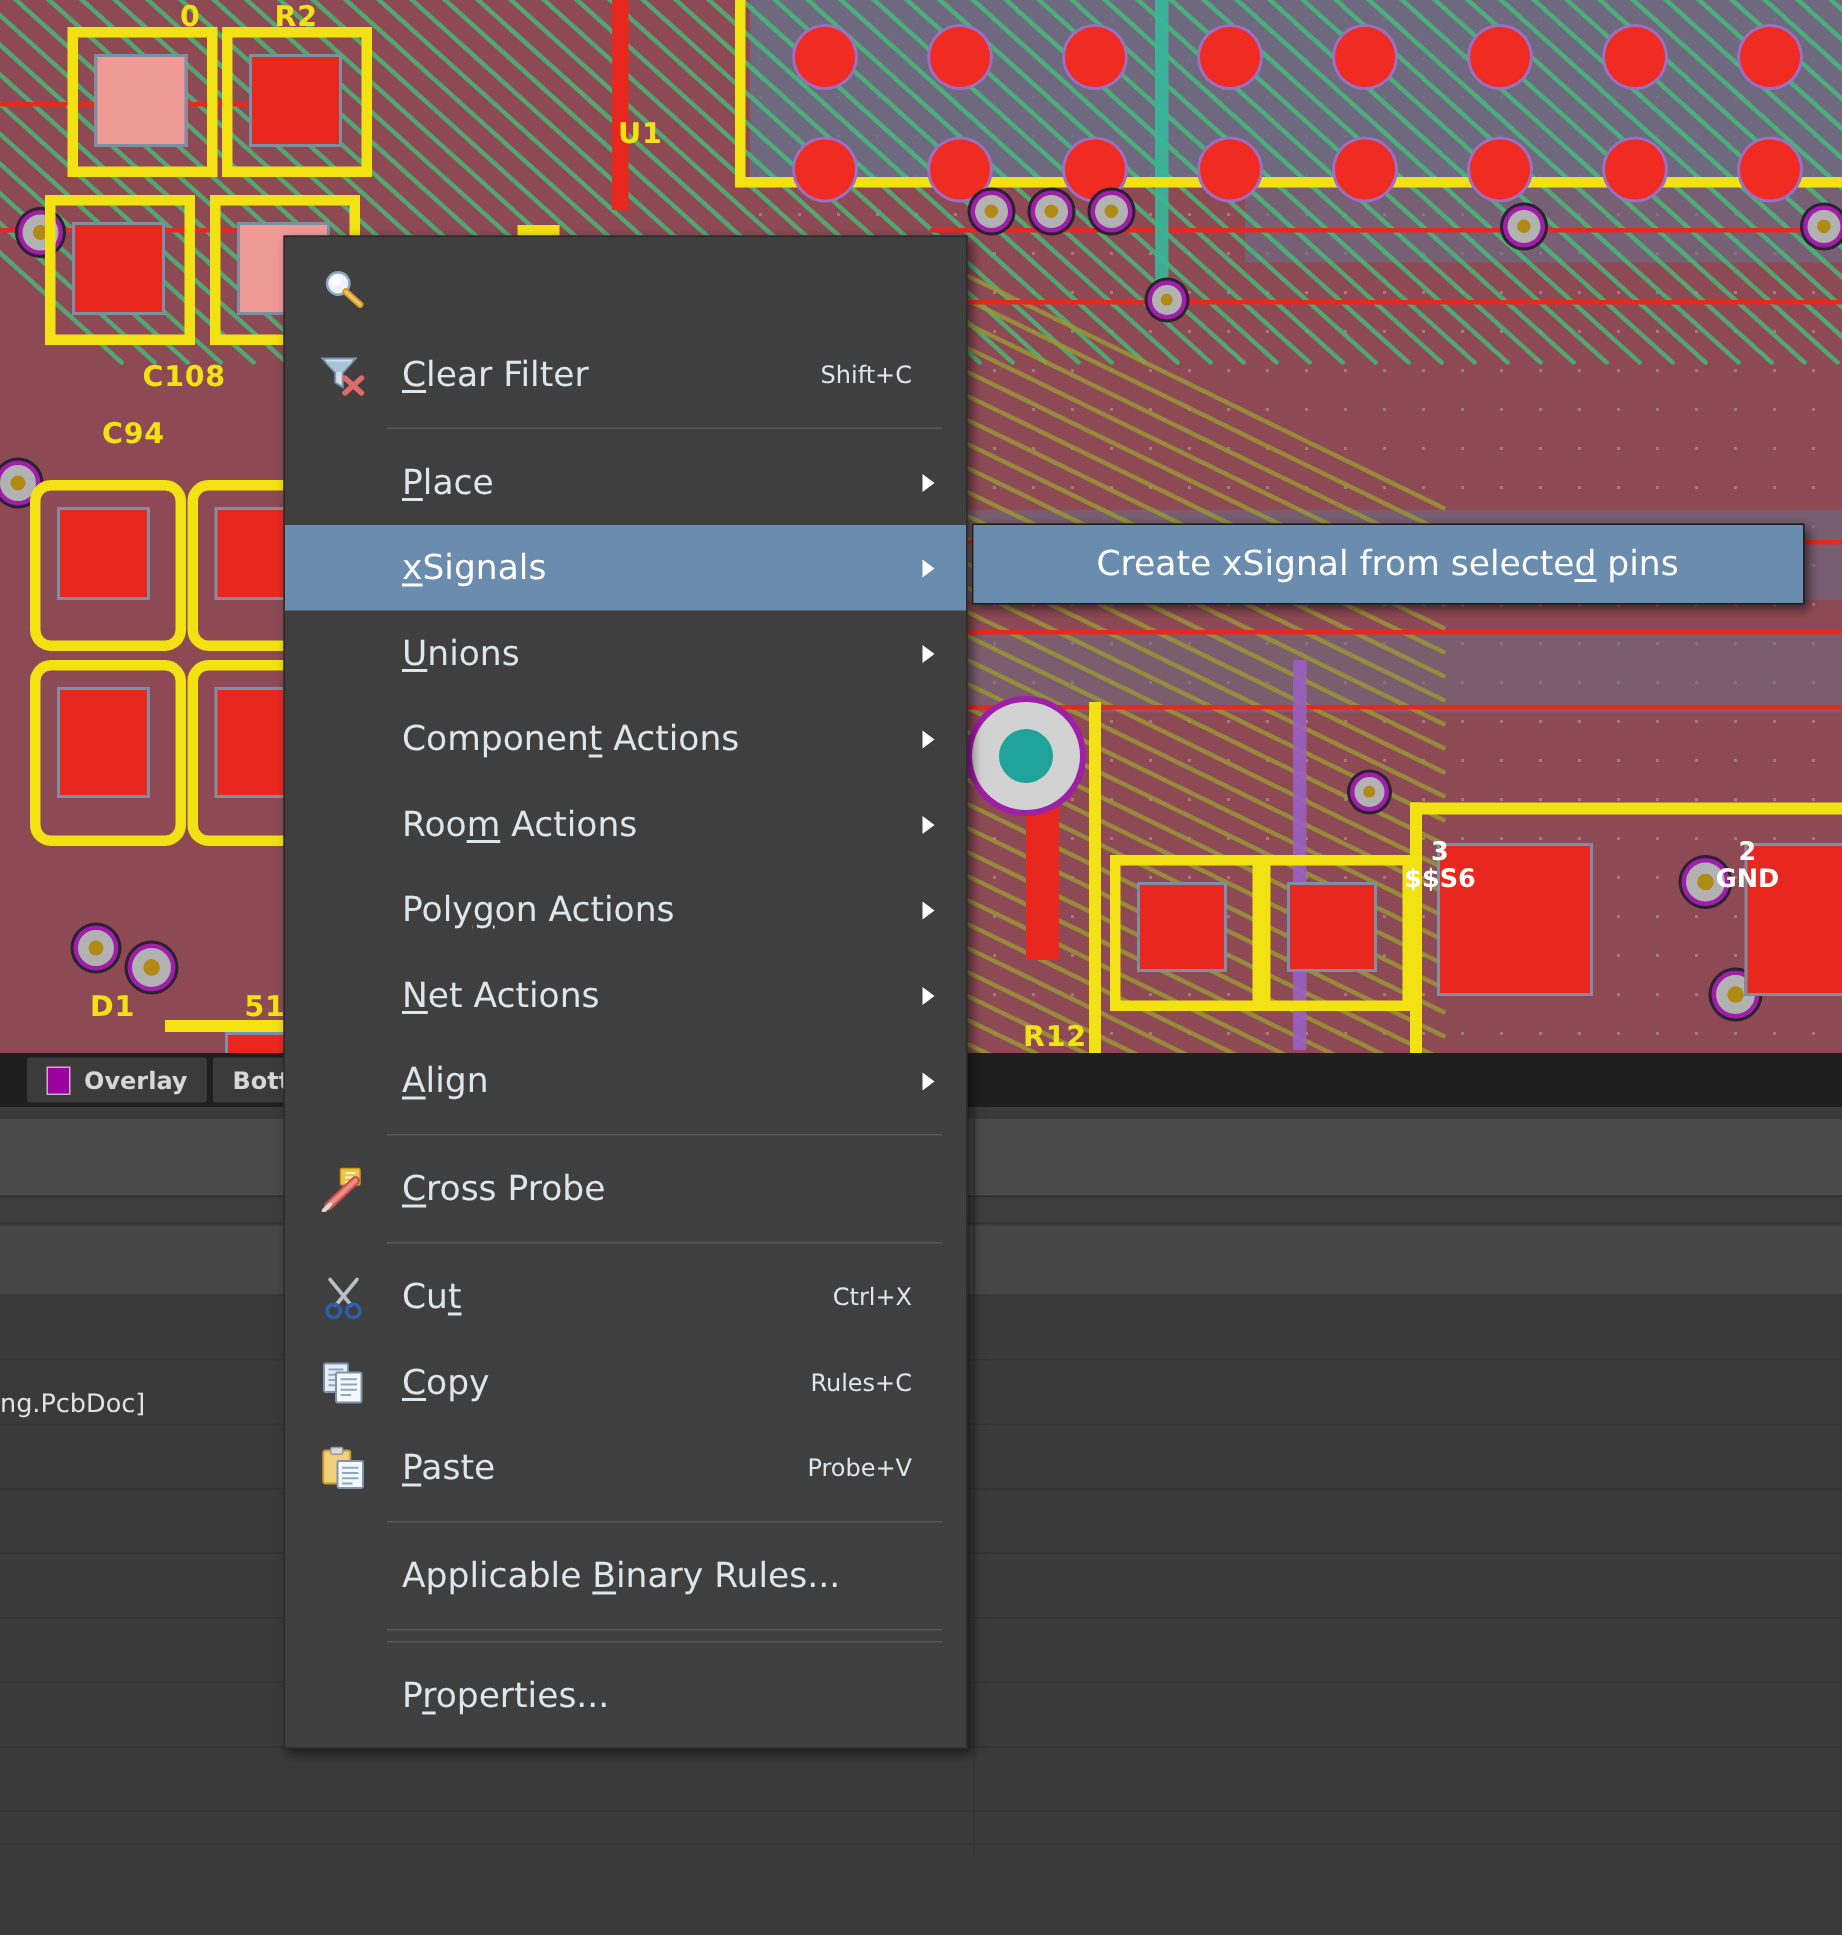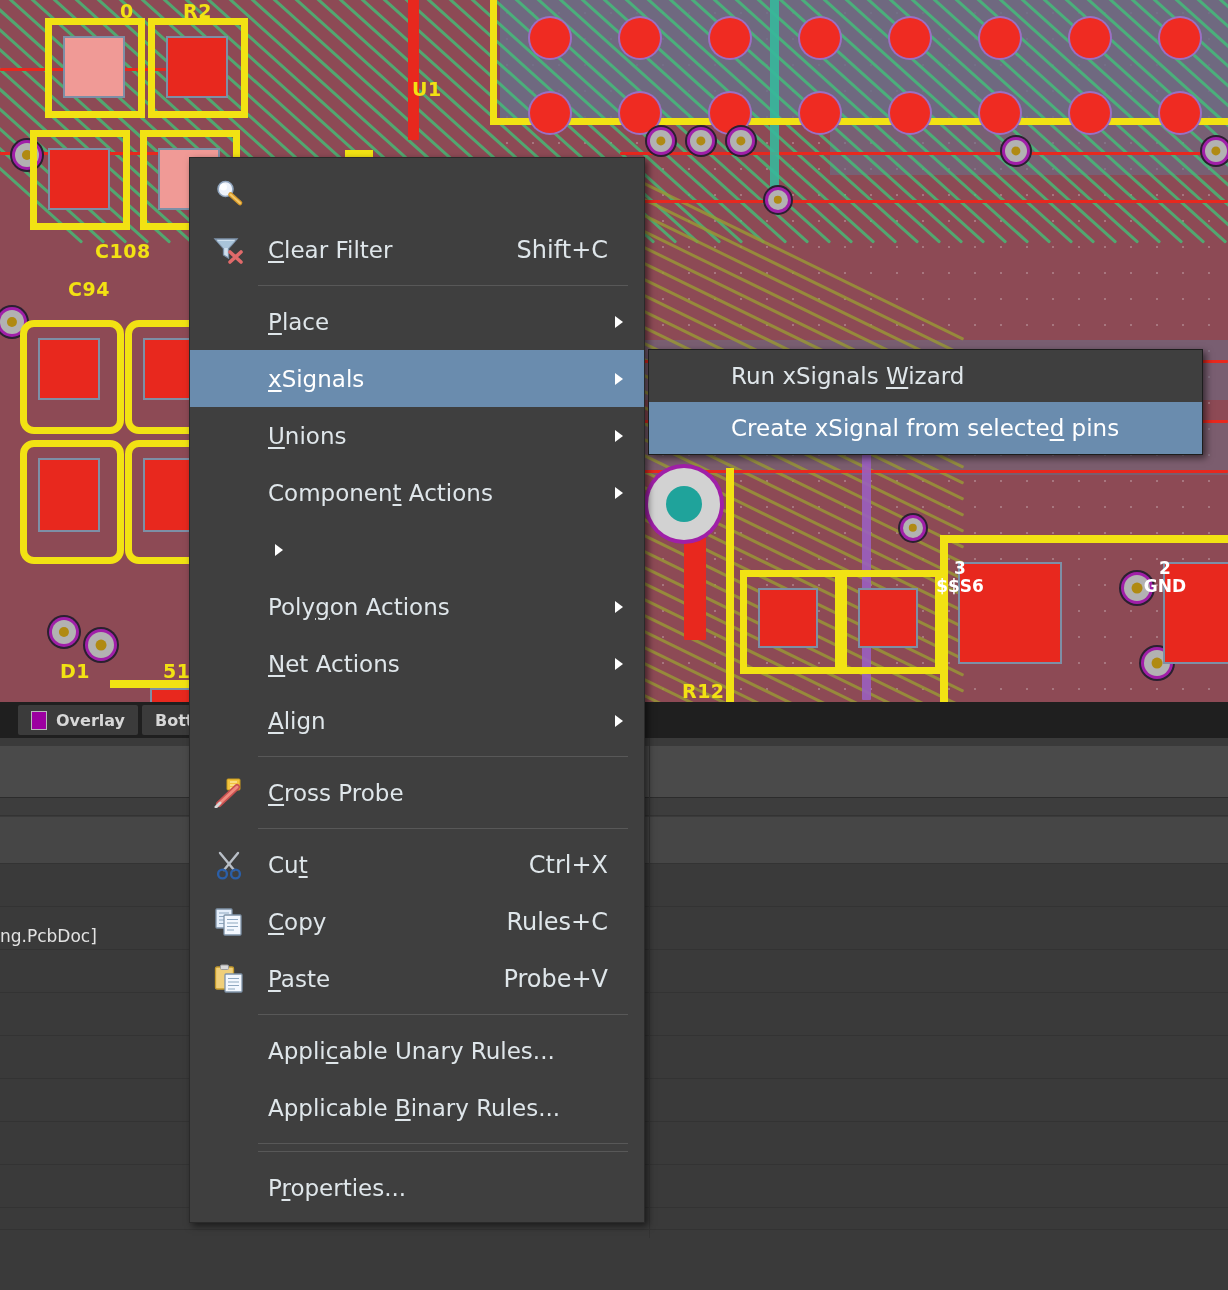--- a/index.html
+++ b/index.html
@@ -57,21 +57,21 @@
            box-shadow:3px 3px 7px rgba(0,0,0,.55);padding:6px 0 6px 0;
            box-sizing:border-box;}
   .mi{position:relative;display:flex;align-items:center;height:57px;
       padding:0 14px 0 0;box-sizing:border-box;cursor:default;}
   .mi.hl{background:#6a8cae;}
   .mi .ic{width:78px;min-width:78px;height:57px;display:flex;
           align-items:center;justify-content:center;}
   .mi .lbl{flex:1;color:#dfe6ea;font-size:23px;white-space:nowrap;
            font-family:"DejaVu Sans",sans-serif;}
   .mi.hl .lbl{color:#ffffff;}
-  .mi .acc{color:#dfe6ea;font-size:24px;margin-left:5px;white-space:nowrap;
+  .mi .acc{color:#dfe6ea;font-size:16px;margin-left:5px;white-space:nowrap;
            font-family:"DejaVu Sans",sans-serif;}
   .mi .arw{width:22px;min-width:22px;display:flex;justify-content:center;}
   .mi .arw svg{display:block;}
   .u{text-decoration:underline;text-underline-offset:3px;}
   .sep{height:1px;background:#585858;margin:7px 16px 7px 68px;}
 
   
   #submenu{position:absolute;left:648px;top:349px;width:555px;
            background:#3f3f3f;border:1px solid #1d1d1d;
            box-shadow:3px 3px 7px rgba(0,0,0,.55);padding:0;box-sizing:border-box;}
@@ -408,20 +408,21 @@
       <div class="ic"></div>
       <div class="lbl">Componen<span class="u">t</span> Actions</div>
       <div class="arw">
         <svg width="14" height="16" viewBox="0 0 14 16">
           <path d="M3 2 L11 8 L3 14 Z" fill="#ffffff"></path>
         </svg>
       </div>
     </div>
     <div class="mi">
       <div class="ic"></div>
+      <div class="lbl">Roo<span class="u">m</span> Actions</div>
       <div class="arw">
         <svg width="14" height="16" viewBox="0 0 14 16">
           <path d="M3 2 L11 8 L3 14 Z" fill="#ffffff"></path>
         </svg>
       </div>
     </div>
     <div class="mi">
       <div class="ic"></div>
       <div class="lbl">Poly<span class="u">g</span>on Actions</div>
       <div class="arw">
@@ -497,37 +498,29 @@
       <path d="M14 14.5 h11 M14 18 h11 M14 21.5 h11 M14 25 h7" stroke="#8ea7c0" stroke-width="1.2"></path>
     </svg>
       </div>
       <div class="lbl"><span class="u">P</span>aste</div>
       <div class="acc">Probe+V</div>
       <div class="arw"></div>
     </div>
     <div class="sep"></div>
     <div class="mi">
       <div class="ic"></div>
-      <div class="lbl">Appli<span class="u">c</span>able Unary Rules...</div>
-      <div class="arw"></div>
-    </div>
-    <div class="mi">
-      <div class="ic"></div>
       <div class="lbl">Applicable <span class="u">B</span>inary Rules...</div>
       <div class="arw"></div>
     </div>
     <div class="sep"></div>
     <div class="sep"></div>
     <div class="mi">
       <div class="ic"></div>
       <div class="lbl">P<span class="u">r</span>operties...</div>
       <div class="arw"></div>
     </div>
   </div>
 
 <div id="submenu">
-    <div class="smi">
-      <div class="lbl">Run xSignals <span class="u">W</span>izard</div>
-    </div>
     <div class="smi hl">
       <div class="lbl">Create xSignal from selecte<span class="u">d</span> pins</div>
     </div>
   </div>
 
 </body></html>

